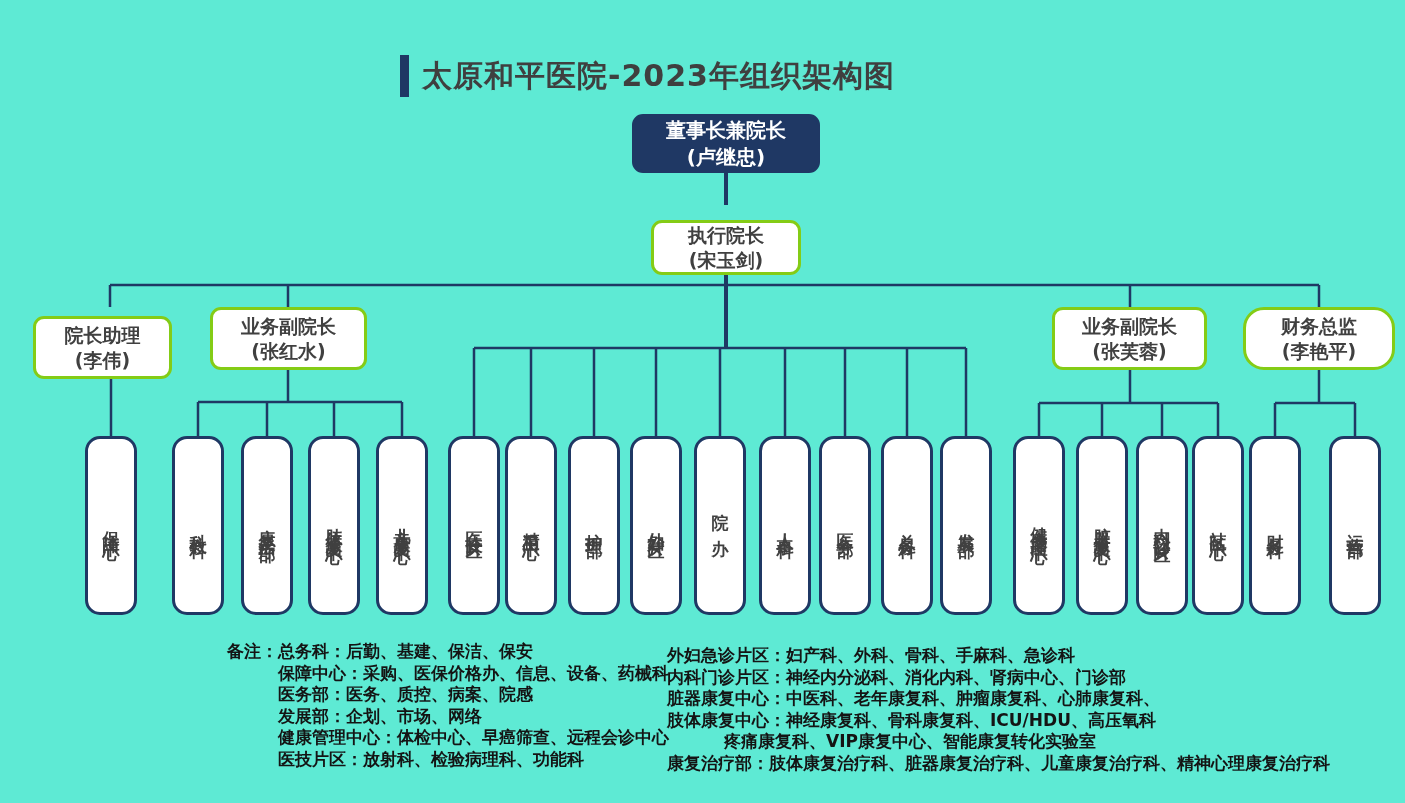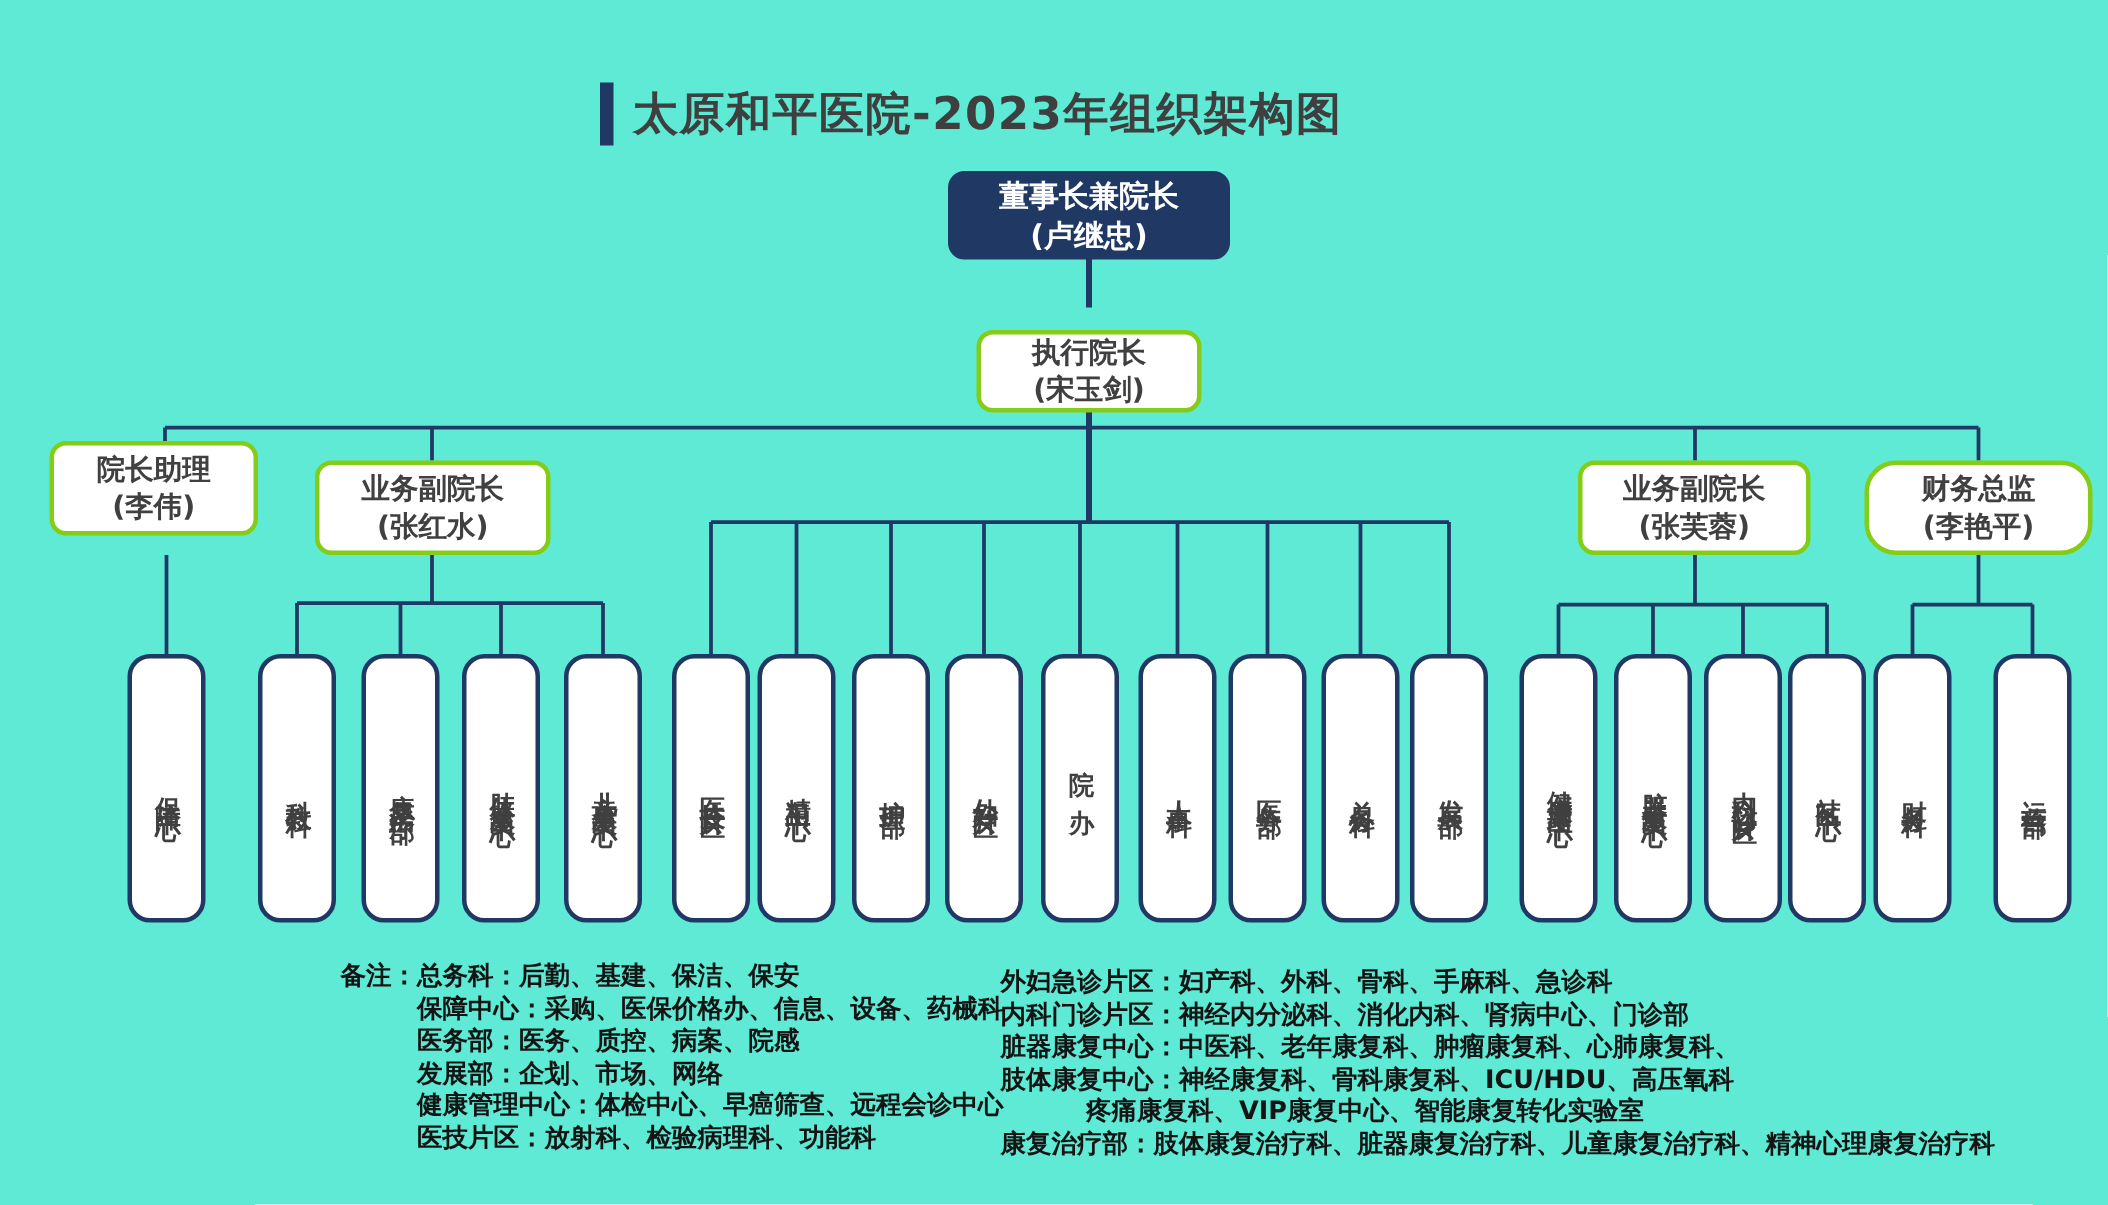--- a/index.html
+++ b/index.html
@@ -78,21 +78,21 @@
   <div class="box filled" style="left:632px; top:114px; width:188px; height:59px;">
     <span class="ln">董事长兼院长</span>
     <span class="ln">(卢继忠)</span>
   </div>
 
   <div class="box" style="left:651px; top:204px; width:150px; height:55px;margin-top:16px;">
     <span class="ln">执行院长</span>
     <span class="ln">(宋玉剑)</span>
   </div>
 
-  <div class="box" style="left:33px; top:294px; width:139px; height:63px;">
+  <div class="box" style="left:33px; top:316px; width:139px; height:63px;">
     <span class="ln">院长助理</span>
     <span class="ln">(李伟)</span>
   </div>
   <div class="box" style="left:210px; top:307px; width:157px; height:63px;">
     <span class="ln">业务副院长</span>
     <span class="ln">(张红水)</span>
   </div>
   <div class="box" style="left:1052px; top:307px; width:155px; height:63px;">
     <span class="ln">业务副院长</span>
     <span class="ln">(张芙蓉)</span>

